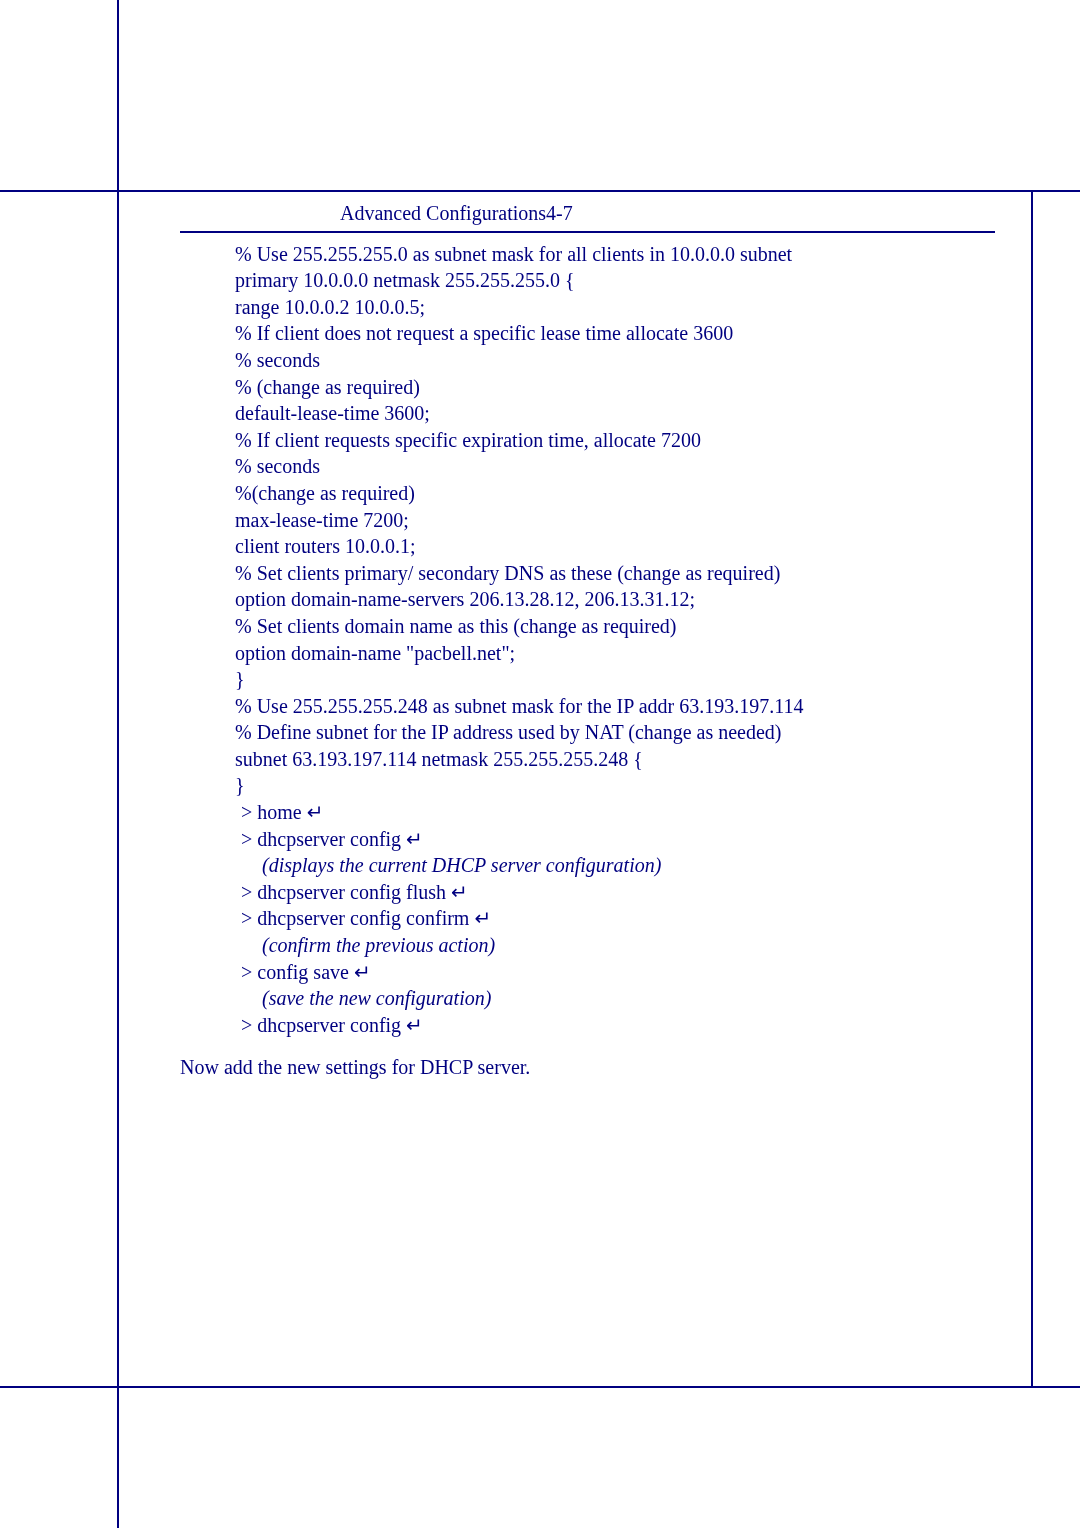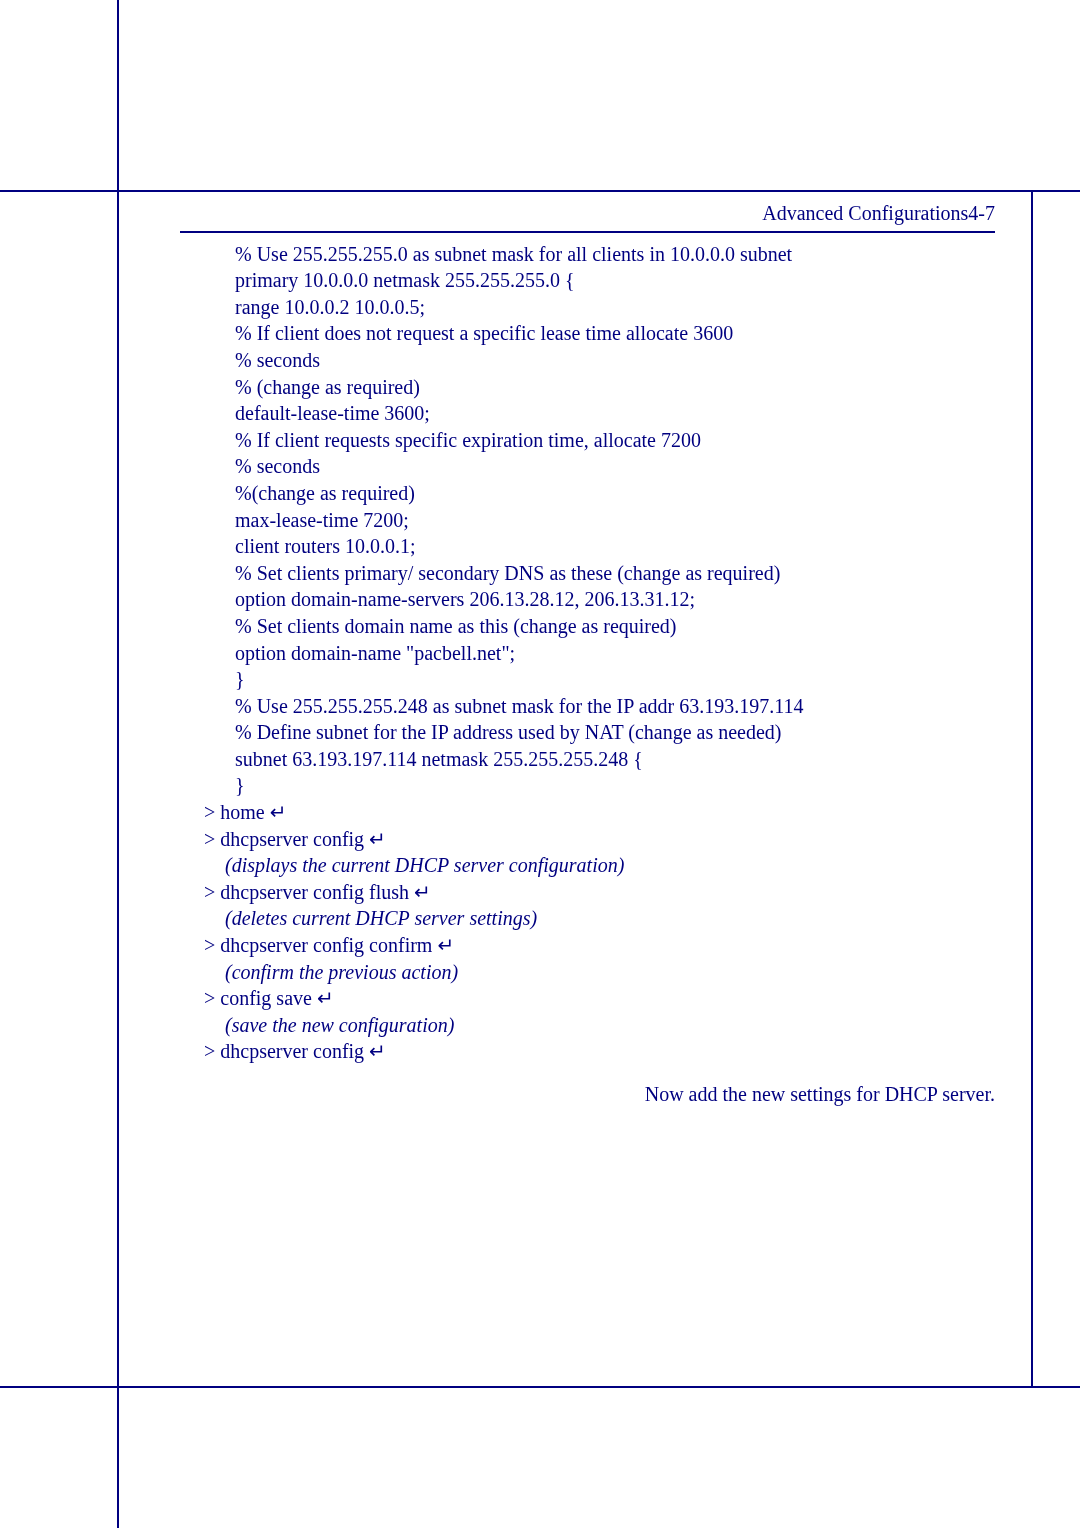--- a/index.html
+++ b/index.html
@@ -20,33 +20,33 @@
     .outer-frame-v-right {
       position: absolute; right: 47px; top: 190px; bottom: 140px; width: 2px; background: #000080;
     }
     .content {
       position: absolute;
       left: 180px; right: 85px; top: 200px;
       font-size: 20px;
       line-height: 1.33;
     }
     .running-head {
-      display: flex; justify-content: flex-end;
+      display: flex; justify-content: flex-start;
       margin: 0 0 4px 0;
       padding: 0 0 0 160px;
       font-size: 20px;
     }
     .head-rule { height: 2px; background: #000080; margin-bottom: 8px; }
     .indent-block { margin-left: 55px; }
     .para { margin-top: 18px; margin-bottom: 14px; text-align: left; }
-    .cmd-block { margin-left: 24px; }
+    .cmd-block { margin-left: 61px; }
     .line { white-space: pre-wrap; }
     .ital { font-style: italic; }
     .indent-more { padding-left: 0.8em; display: inline-block; }
-    .closing { margin-top: 16px; text-align: right; }
+    .closing { margin-top: 16px; }
   </style>
 </head>
 <body>
 
 <div class="outer-frame-h top"></div>
 <div class="outer-frame-h bottom"></div>
 <div class="outer-frame-v-left"></div>
 <div class="outer-frame-v-right"></div>
 
 <div class="content">
@@ -80,21 +80,20 @@
       <div class="line">subnet 63.193.197.114 netmask 255.255.255.248 {</div>
       <div class="line">}</div>
     </div>
 
 
   <div class="cmd-block" id="cmd-block">
       <div class="line">&gt; home ↵</div>
       <div class="line">&gt; dhcpserver config ↵</div>
       <div class="line"> <span class="ital indent-more">(displays the current DHCP server configuration)</span></div>
       <div class="line">&gt; dhcpserver config flush ↵</div>
-      <div class="line"> <span class="ital indent-more">(deletes current DHCP server settings)</span></div>
       <div class="line">&gt; dhcpserver config confirm ↵</div>
       <div class="line"> <span class="ital indent-more">(confirm the previous action)</span></div>
       <div class="line">&gt; config save ↵</div>
       <div class="line"> <span class="ital indent-more">(save the new configuration)</span></div>
       <div class="line">&gt; dhcpserver config ↵</div>
     </div>
 
   <div class="para closing">Now add the new settings for DHCP server.</div>
 
 </div>

